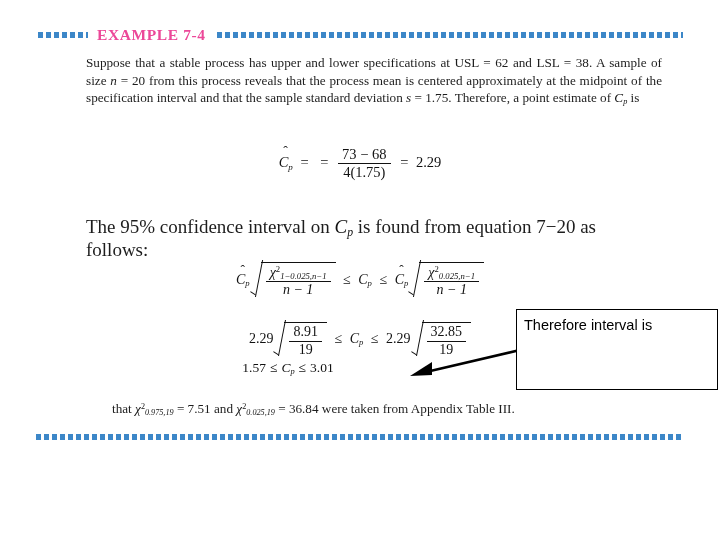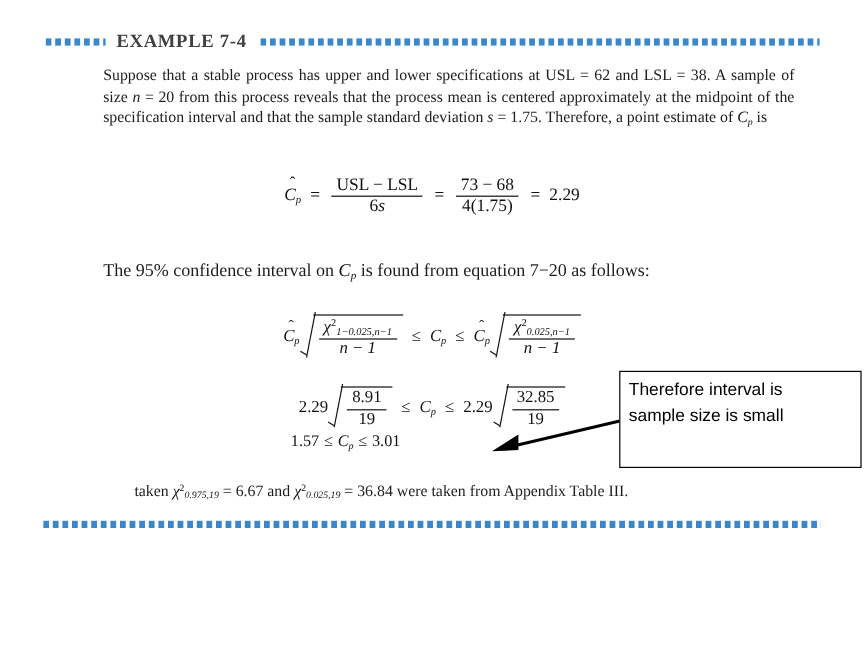--- a/index.html
+++ b/index.html
@@ -33,21 +33,21 @@
     background-size: 8px 6px;
     background-repeat: repeat-x;
   }
   .dots-left { width: 50px; margin-right: 9px; }
   .dots-right { flex: 1; margin-left: 11px; }
   .example-title {
     font-family: "Liberation Serif", serif;
     font-size: 15.5px;
     font-weight: bold;
     letter-spacing: 0.6px;
-    color: #404040;
+    color: #ec4899;
     white-space: nowrap;
   }
 
   
   .para {
     position: absolute;
     left: 86px;
     top: 54px;
     width: 576px;
     font-size: 13.2px;
@@ -55,21 +55,21 @@
     text-align: justify;
     color: #1d1d1d;
   }
   .para .ital { font-style: italic; }
 
   .sentence {
     position: absolute;
     left: 86px;
     top: 218px;
     width: 576px;
-    font-size: 15px;
+    font-size: 19px;
     line-height: 17px;
     color: #1d1d1d;
   }
 
   .whereline {
     position: absolute;
     left: 112px;
     top: 398px;
     width: 560px;
     font-size: 13.2px;
@@ -229,24 +229,20 @@
     <div class="dot-run dots-right"></div>
   </div>
 
   <div class="para"><span>Suppose that a stable process has upper and lower specifications at USL = 62 and LSL = 38. A sample of size </span><span class="ital">n</span><span> = 20 from this process reveals that the process mean is centered approximately at the midpoint of the specification interval and that the sample standard deviation </span><span class="ital">s</span><span> = 1.75. Therefore, a point estimate of </span><span class="math hat-wrap"><span class="mi">C</span><sub class="tight">p</sub></span><span> is</span></div>
 
   <div class="eq1 math">
     <span class="hat-wrap">
       <span class="hat">ˆ</span><span class="mi">C</span><sub class="tight">p</sub>
     </span>
     <span class="op">=</span>
-    <span class="frac">
-      <span class="num">USL − LSL</span>
-      <span class="den"><span>6</span><span class="mi">s</span></span>
-    </span>
     <span class="op">=</span>
     <span class="frac">
       <span class="num">73 − 68</span>
       <span class="den">4(1.75)</span>
     </span>
     <span class="op">=</span>
     <span>2.29</span>
   </div>
 
   <div class="sentence"><span>The 95% confidence interval on </span><span class="math"><span class="mi">C</span><sub class="tight">p</sub></span><span> is found from equation 7−20 as follows:</span></div>
@@ -271,20 +267,19 @@
     <span>1.57</span><span class="op">≤</span><span class="hat-wrap"><span class="mi">C</span><sub class="tight">p</sub></span><span class="op">≤</span><span>3.01</span>
   </div>
 
   <svg class="arrow-svg" viewBox="0 0 118 40">
     <line x1="116" y1="6" x2="22" y2="28" stroke="#000" stroke-width="2.6"></line>
     <polygon points="6,32 28,18 28,31" fill="#000"></polygon>
   </svg>
 
   <div class="callout">
     <div>Therefore interval is</div>
-    <div>sample size is small</div>
-  </div>
-
-  <div class="whereline"><span>taken </span><span class="math"><span class="mi">χ</span><sup class="tight">2</sup><sub class="tight">0.975,19</sub></span><span> = 6.67 and </span><span class="math"><span class="mi">χ</span><sup class="tight">2</sup><sub class="tight">0.025,19</sub></span><span> = 36.84 were taken from Appendix Table III.</span></div>
+  </div>
+
+  <div class="whereline"><span>that </span><span class="math"><span class="mi">χ</span><sup class="tight">2</sup><sub class="tight">0.975,19</sub></span><span> = 7.51 and </span><span class="math"><span class="mi">χ</span><sup class="tight">2</sup><sub class="tight">0.025,19</sub></span><span> = 36.84 were taken from Appendix Table III.</span></div>
 
   <div class="bottom-rule"></div>
 
 </div>
 
 </body></html>

